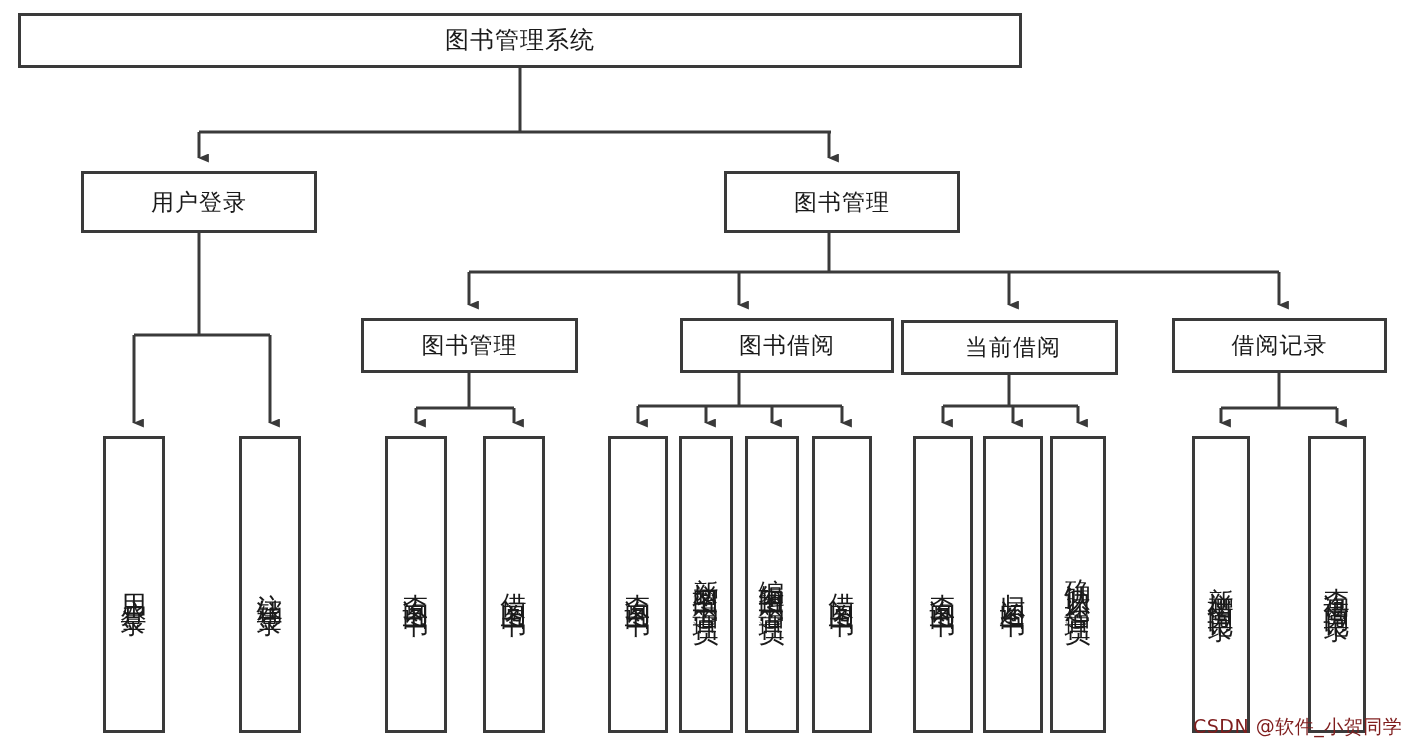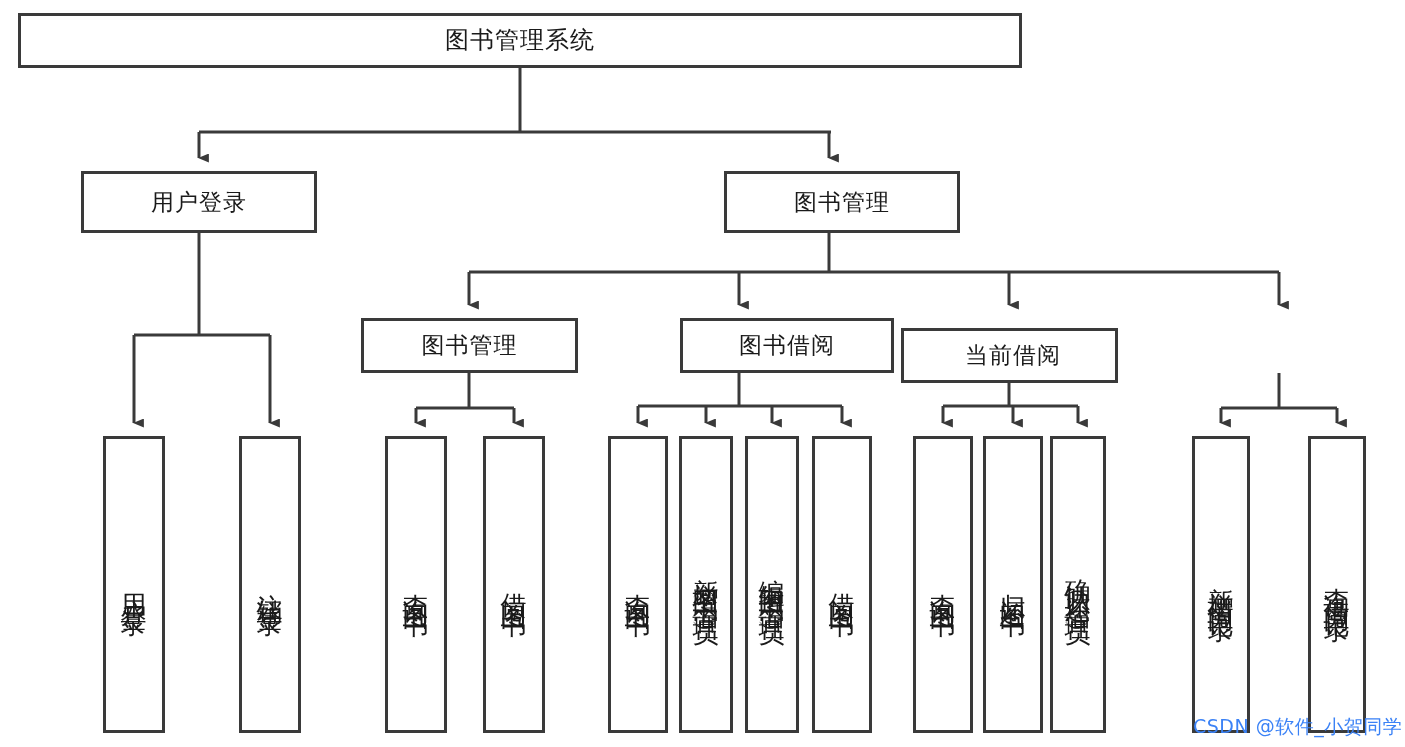--- a/index.html
+++ b/index.html
@@ -60,21 +60,21 @@
   .node.v .lbl {
     writing-mode: vertical-rl;
     text-orientation: upright;
     font-size: 26px;
     letter-spacing: 6px;
     line-height: 1;
   }
   .watermark {
     position: absolute;
     font-size: 19px;
-    color: #3b82f6;
+    color: #7f1d1d;
     white-space: nowrap;
     letter-spacing: 0.5px;
   }
 </style>
 </head>
 <body>
 
 <div id="canvas">
 
   <svg id="edges" viewBox="0 0 1405 747" width="1405" height="747">
@@ -137,22 +137,25 @@
   <div class="node h" style="left:711px; top:171px; width:236px; height:62px;margin-left:13px;">
     <span class="lbl">图书管理</span>
   </div>
 
   <div class="node h" style="left:361px; top:318px; width:217px; height:55px;">
     <span class="lbl">图书管理</span>
   </div>
   <div class="node h" style="left:632px; top:318px; width:214px; height:55px;margin-left:48px;">
     <span class="lbl">图书借阅</span>
   </div>
-  <div class="node h" style="left:901px; top:328px; width:217px; height:55px;padding-left:7px;">
+  <div class="node h" style="left:901px; top:320px; width:217px; height:55px;padding-left:7px;">
     <span class="lbl">当前借阅</span>
+  </div>
+  <div class="node h" style="left:1172px; top:318px; width:215px; height:55px;">
+    <span class="lbl">借阅记录</span>
   </div>
 
   <div class="node v" style="left:103px; top:436px; width:62px; height:297px;">
     <span class="lbl">用户登录</span>
   </div>
   <div class="node v" style="left:239px; top:436px; width:62px; height:297px;">
     <span class="lbl">注销登录</span>
   </div>
 
   <div class="node v" style="left:385px; top:436px; width:62px; height:297px;">

